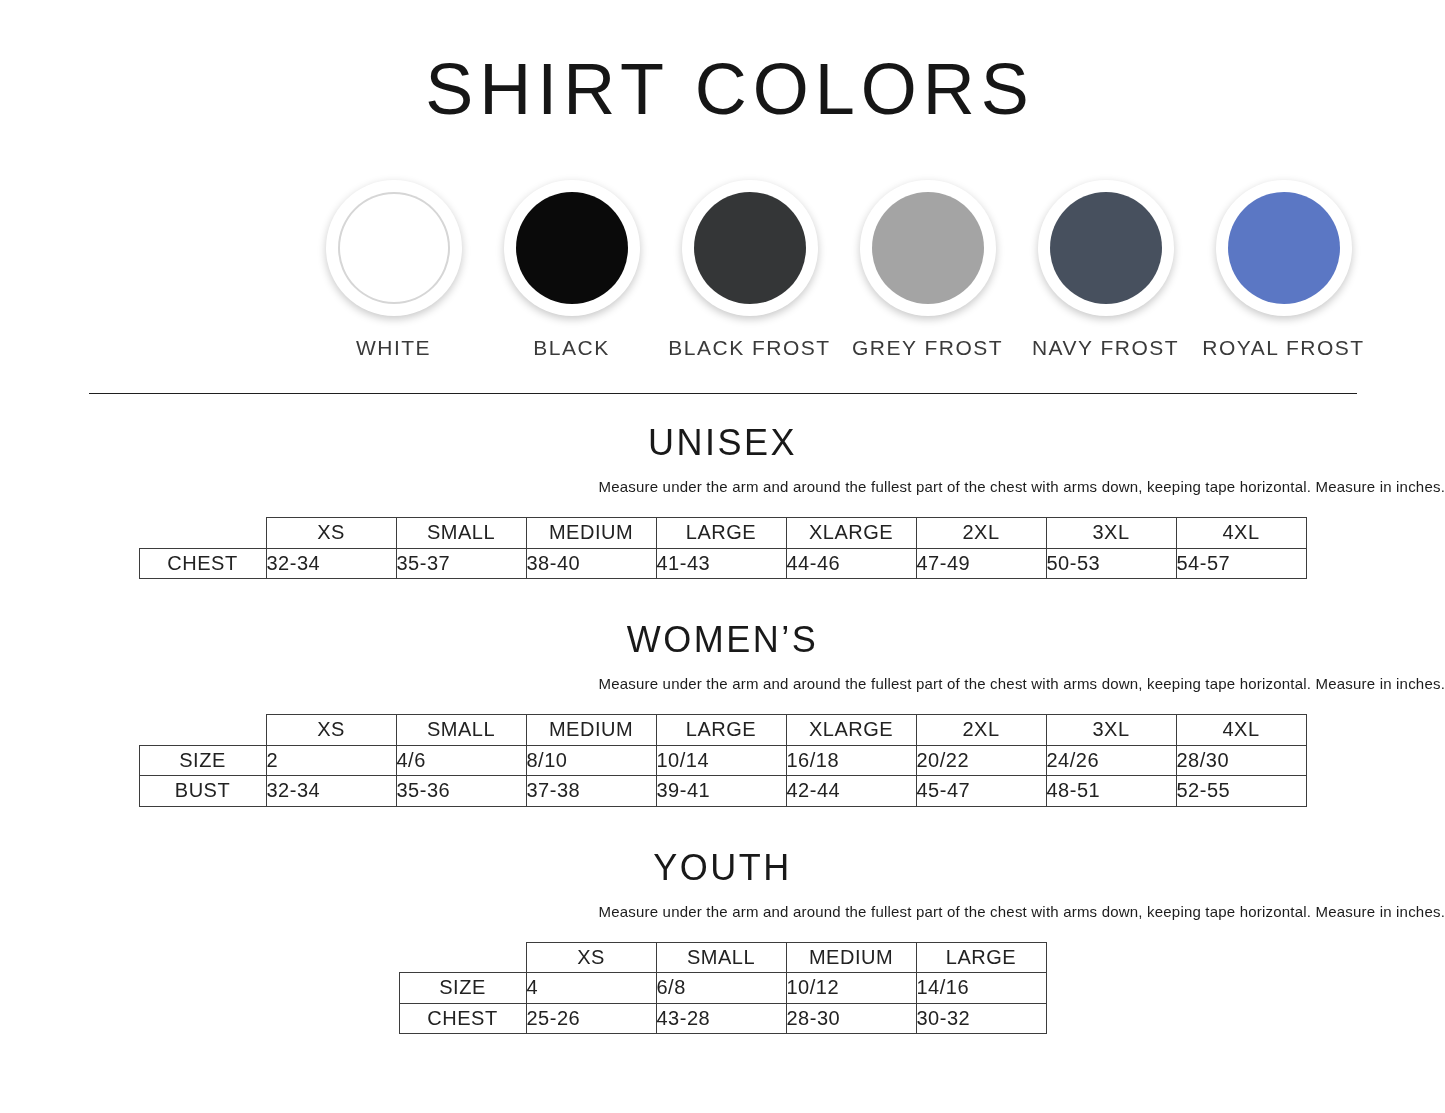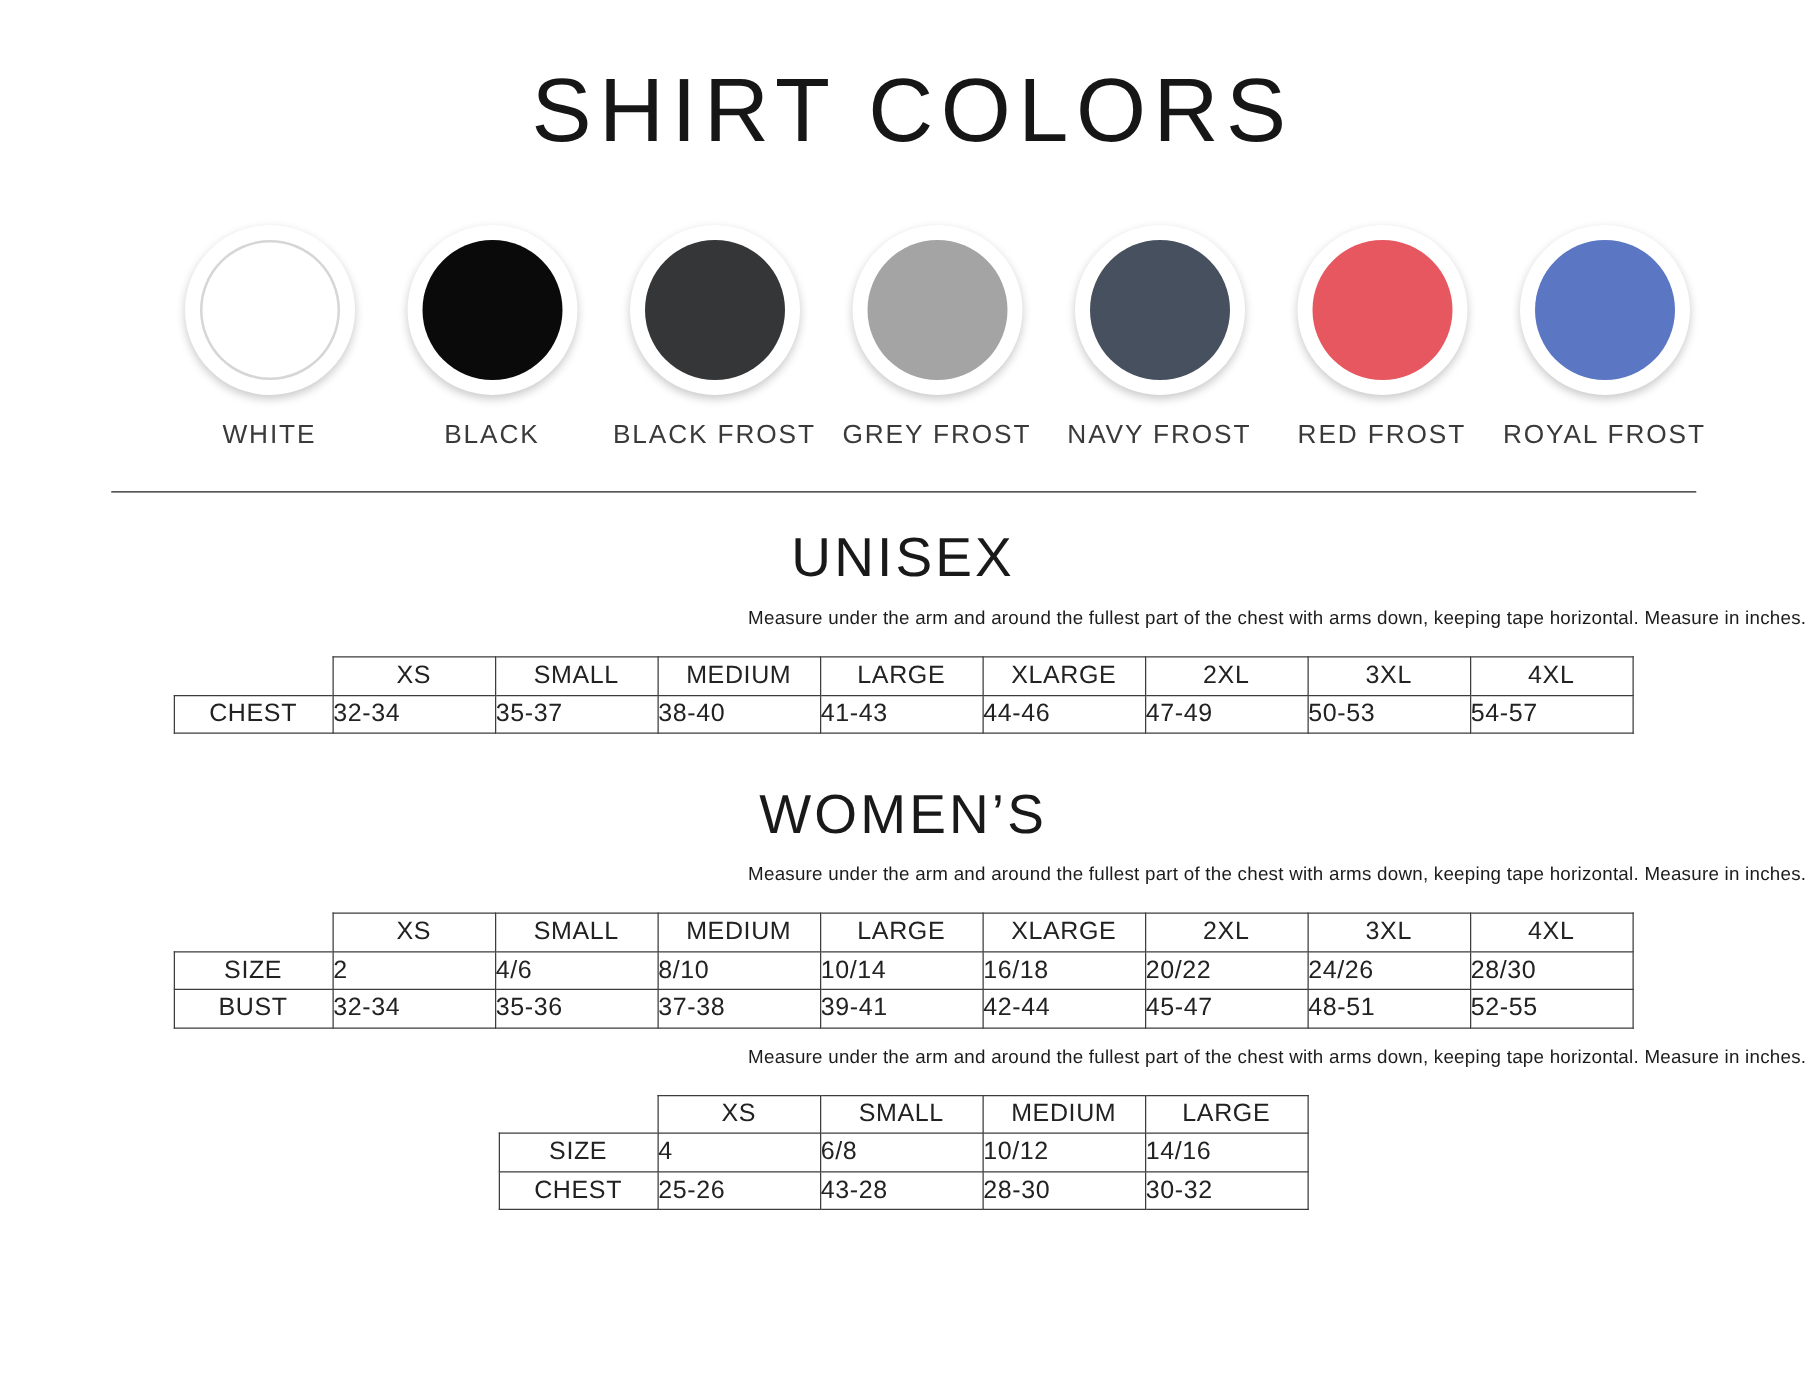--- a/index.html
+++ b/index.html
@@ -51,21 +51,21 @@
   }
   .divider {
     border: none;
     border-top: 1.6px solid #1f1f1f;
     width: 1268px;
     margin: 33px auto 0;
   }
   .size-section h2 {
     margin: 28px 0 0;
     text-align: center;
-    font-size: 44px;
+    font-size: 36px;
     font-weight: 300;
     letter-spacing: 2.5px;
     color: #191919;
   }
   .size-section + .size-section h2 { margin-top: 40px; }
   .instructions {
     margin: 14px 0 0;
     text-align: right;
     font-size: 15px;
     letter-spacing: 0.2px;
@@ -122,26 +122,20 @@
     <div class="swatch-label">GREY FROST</div>
   </div>
       <div class="swatch">
     <div class="disc-outer">
       <div class="disc" style="background: rgb(71, 80, 94);"></div>
     </div>
     <div class="swatch-label">NAVY FROST</div>
   </div>
       <div class="swatch">
     <div class="disc-outer">
-      <div class="disc" style="background: rgb(231, 87, 95);"></div>
-    </div>
-    <div class="swatch-label">RED FROST</div>
-  </div>
-      <div class="swatch">
-    <div class="disc-outer">
       <div class="disc" style="background: rgb(91, 119, 196);"></div>
     </div>
     <div class="swatch-label">ROYAL FROST</div>
   </div>
     </div>
 
   <hr class="divider">
 
   <div>
       <section class="size-section">
@@ -209,20 +203,21 @@
               <td>39-41</td>
               <td>42-44</td>
               <td>45-47</td>
               <td>48-51</td>
               <td>52-55</td>
             </tr>
           </tbody>
     </table>
   </section>
       <section class="size-section">
+    <h2>YOUTH</h2>
     <p class="instructions">Measure under the arm and around the fullest part of the chest with arms down, keeping tape horizontal. Measure in inches.</p>
     <table class="size-table">
       <tbody>
             <tr>
               <td class="corner row-h"></td>
               <th class="col-h">XS</th>
               <th class="col-h">SMALL</th>
               <th class="col-h">MEDIUM</th>
               <th class="col-h">LARGE</th>
             </tr>

